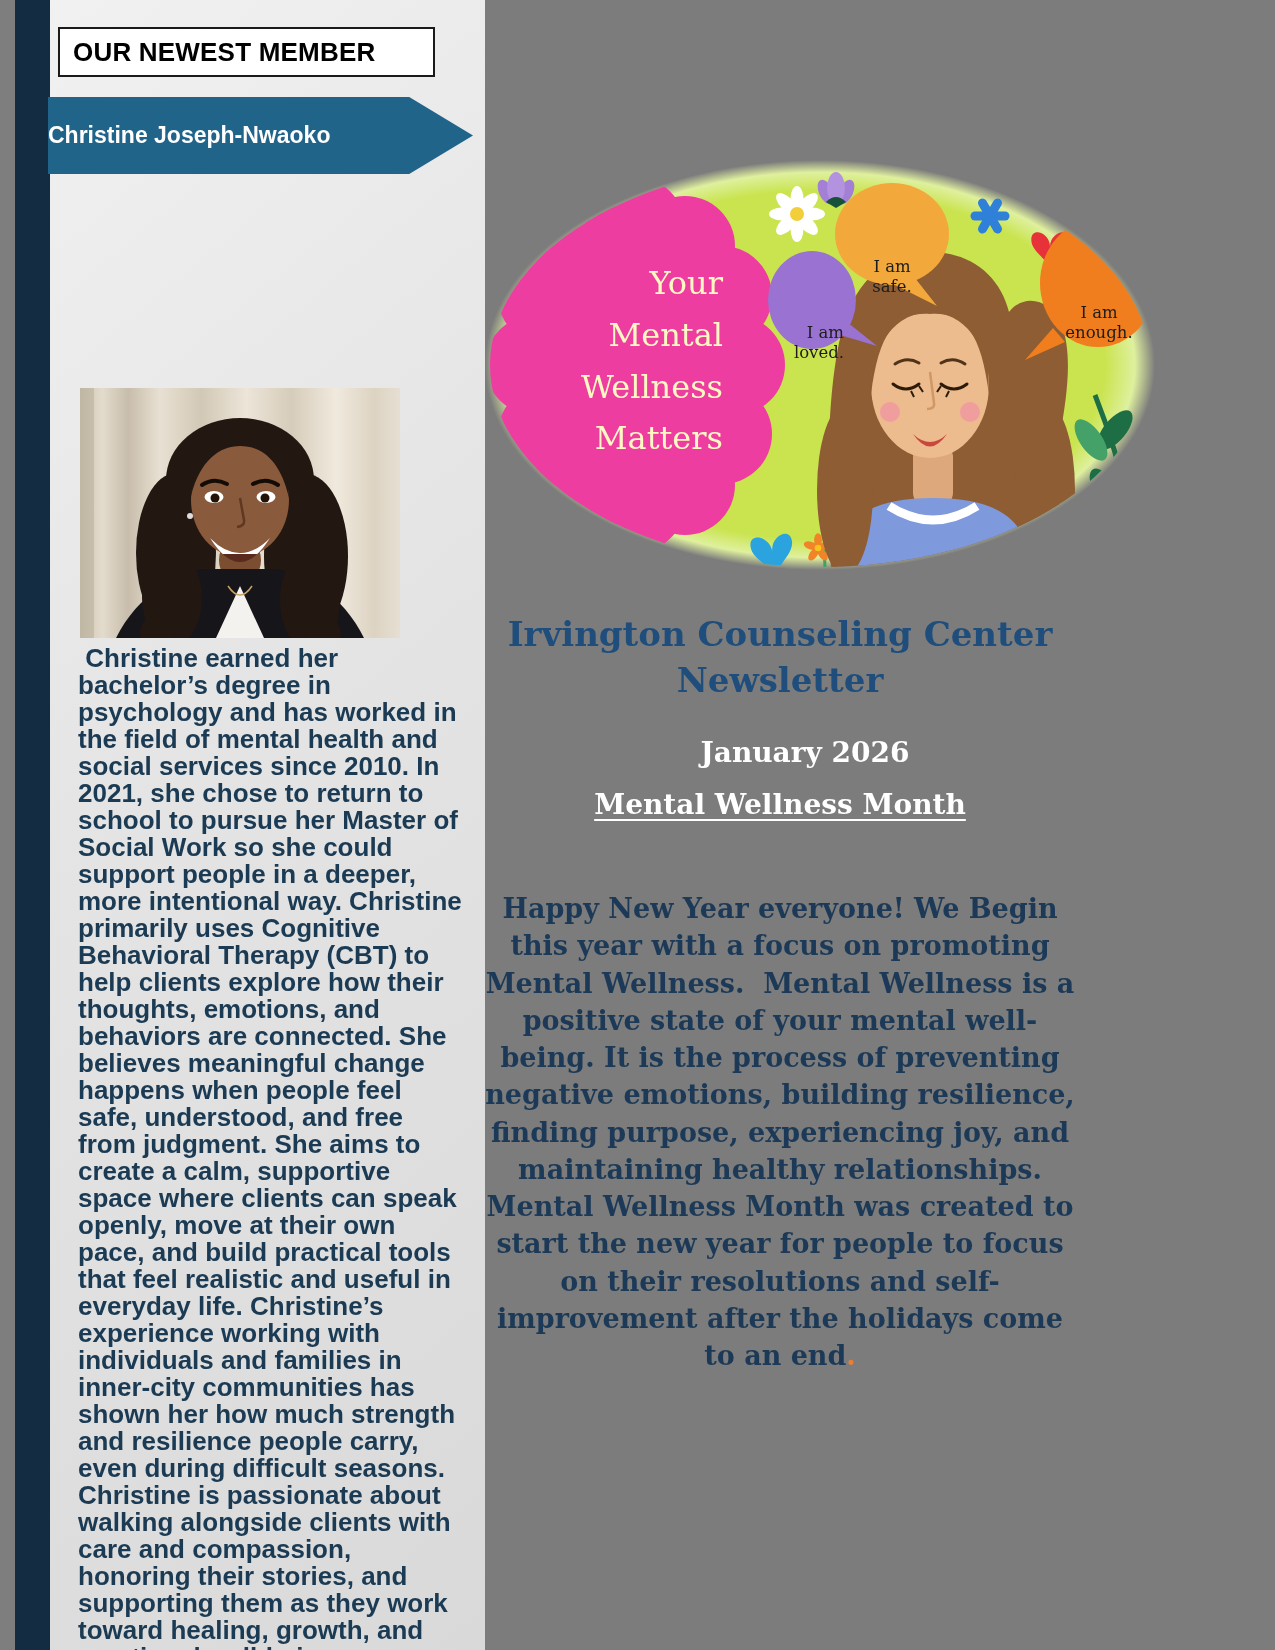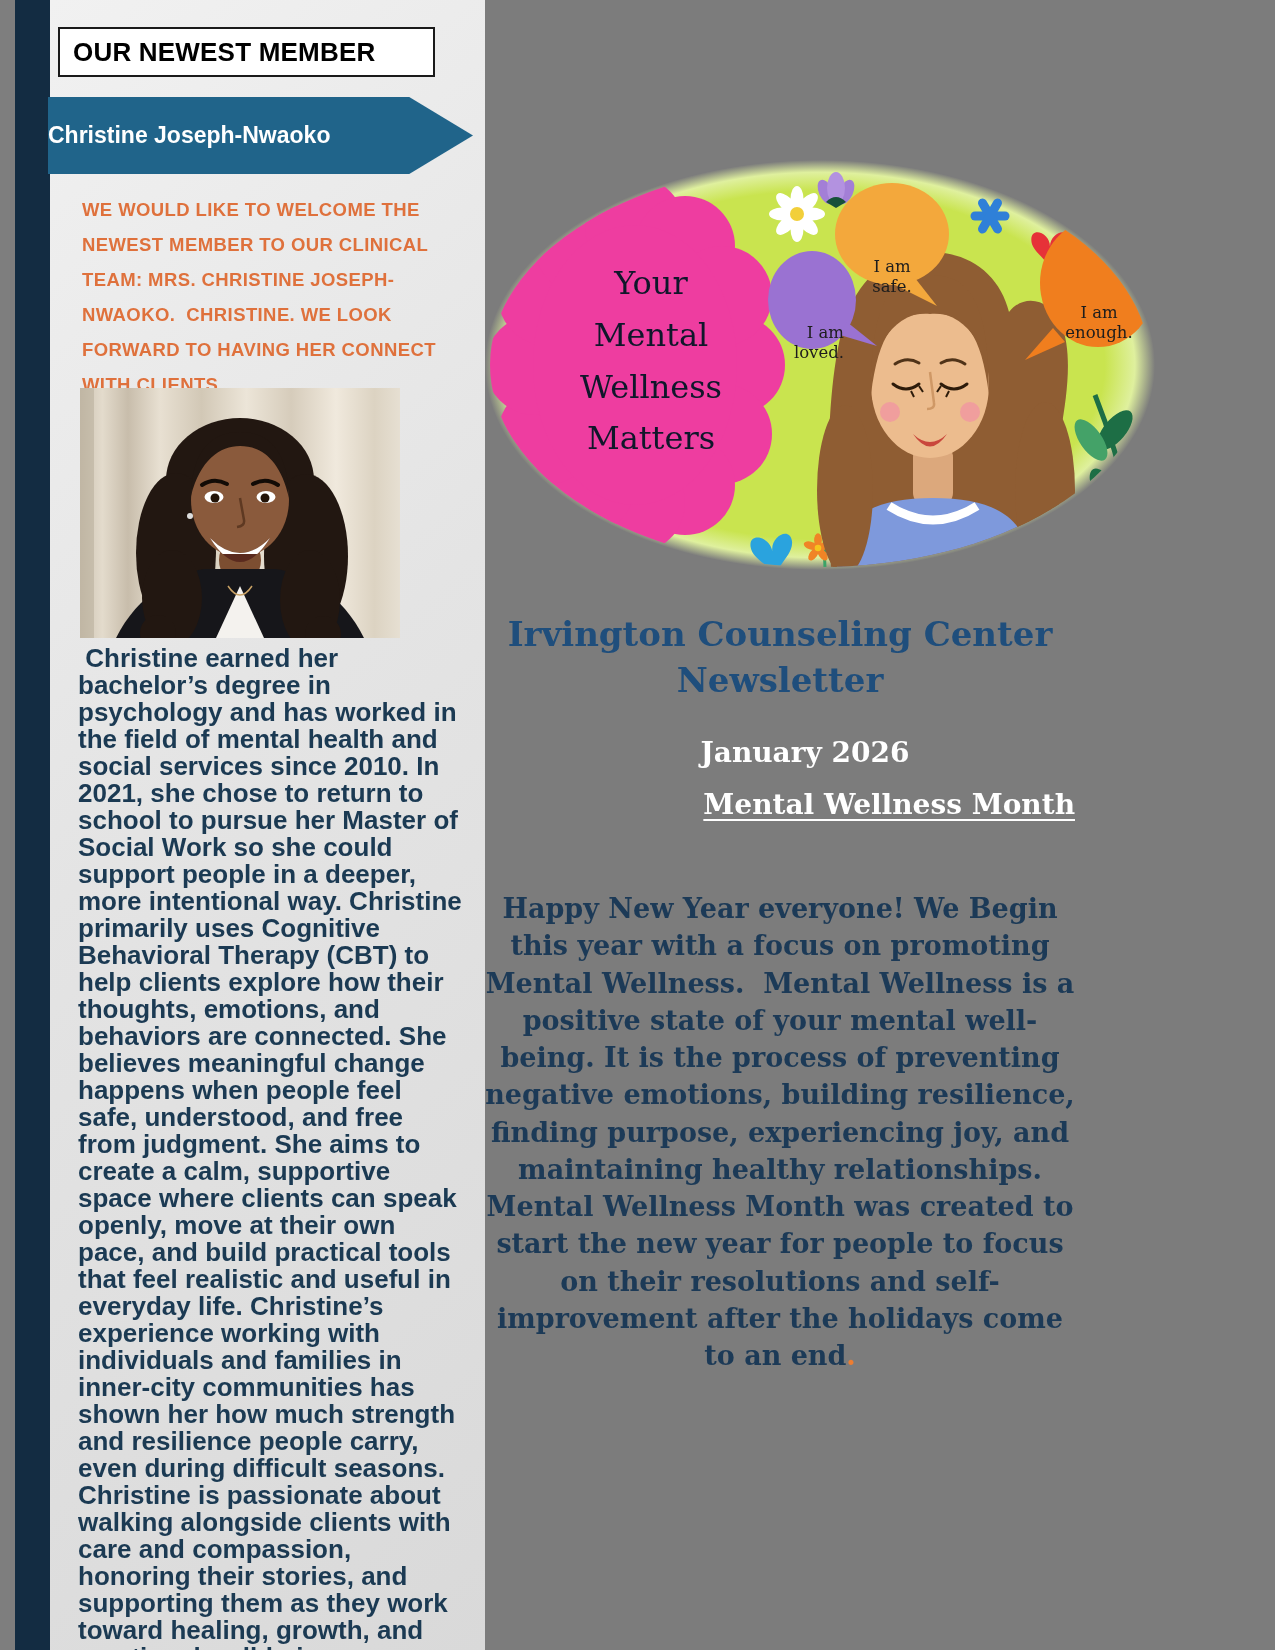--- a/index.html
+++ b/index.html
@@ -44,43 +44,43 @@
   .bio {
     position:absolute; left:28px; top:645px; width:387px;
     color:#1b3a53; font-size:26px; font-weight:bold; line-height:27px;
     white-space:pre-wrap;
   }
 
   
   .hero { position:absolute; left:0; top:160px; width:670px; height:410px; }
   .hero svg { position:absolute; left:0; top:0; width:670px; height:410px; }
   .headline {
-    position:absolute; left:78px; top:98px; width:176px;
+    position:absolute; left:62px; top:98px; width:176px;
     font-family:"DejaVu Serif", serif; font-size:32px; line-height:1.62;
-    color:#0f172a; text-align:center;
+    color:#fef9c3; text-align:right;
   }
   .bubble-text {
     position:absolute; font-family:"DejaVu Serif", serif; font-size:16.5px;
     line-height:1.2; color:#1d1d1d; text-align:center;margin-top:47px;
   }
   .bt1 { left:373px; top:50px;  width:68px; }
   .bt2 { left:295px; top:116px; width:64px;text-align:right; }
   .bt3 { left:574px; top:96px;  width:80px; }
 
   .title {
     position:absolute; left:0; top:612px; width:590px; text-align:center;
     font-family:"DejaVu Serif", serif; font-weight:bold; font-size:34px;
     line-height:1.34; color:#1f4e7c;
   }
   .date {
     position:absolute; left:9px; top:736px; width:590px; text-align:center;
     font-family:"DejaVu Serif", serif; font-weight:bold; font-size:28px; color:#ffffff;margin-left:16px;
   }
   .theme {
-    position:absolute; left:0; top:788px; width:590px; text-align:right;
+    position:absolute; left:0; top:788px; width:590px; text-align:center;
     font-family:"DejaVu Serif", serif; font-weight:bold; font-size:28px; color:#ffffff;
     text-decoration:underline; text-underline-offset:5px; text-decoration-thickness:2px;
   }
   .body-text {
     position:absolute; left:0; top:890px; width:590px; text-align:center;
     font-family:"DejaVu Serif", serif; font-weight:bold; font-size:27px;
     line-height:1.38; color:#1c3a57; white-space:pre-wrap;
   }
   .enddot { color:#ed7d31; }
 </style>
@@ -91,21 +91,20 @@
   <div class="strip-outer"></div>
   <div class="strip-navy"></div>
 
   <aside class="left-col">
     <div class="member-box">
       <span>OUR NEWEST MEMBER</span>
     </div>
     <div class="name-banner">
       <span>Christine Joseph-Nwaoko</span>
     </div>
-    <p class="welcome">We would like to welcome the newest member to our clinical team: Mrs. Christine Joseph-Nwaoko.  Christine. We look forward to having her connect with clients.</p>
 
     <div class="photo">
       <svg viewBox="0 0 320 250">
         <defs>
           <linearGradient id="curtain" x1="0" y1="0" x2="1" y2="0">
             <stop offset="0" stop-color="#cdc3b2"></stop>
               <stop offset="0.07" stop-color="#e3dbcc"></stop>
             <stop offset="0.15" stop-color="#c8bdab"></stop>
               <stop offset="0.25" stop-color="#e8e0d2"></stop>
             <stop offset="0.38" stop-color="#d2c8b6"></stop>

